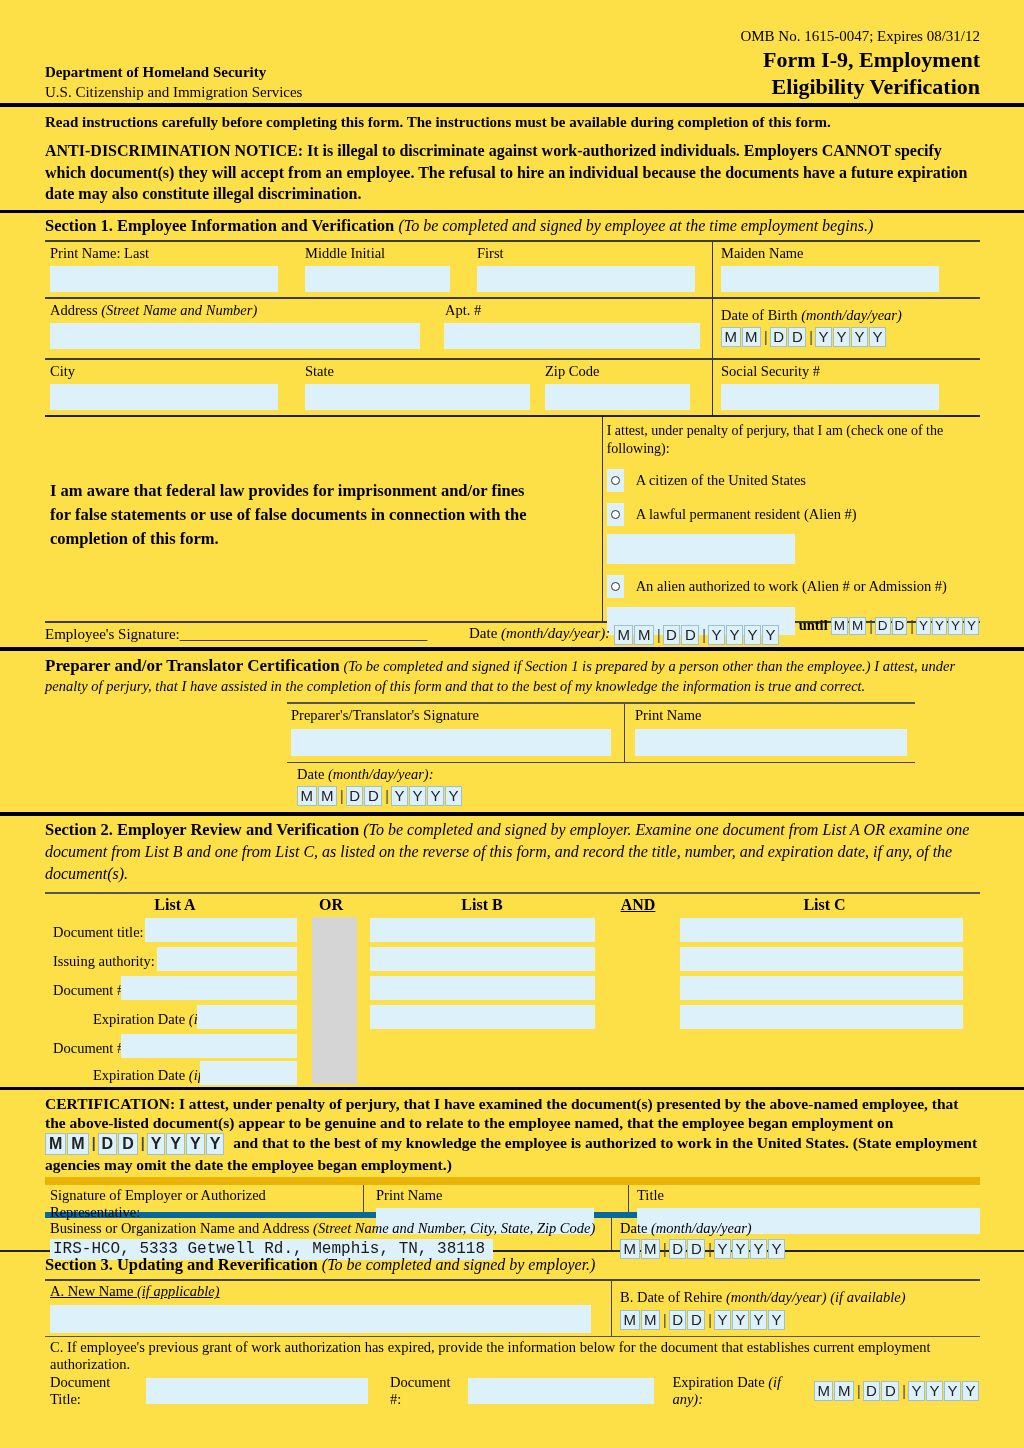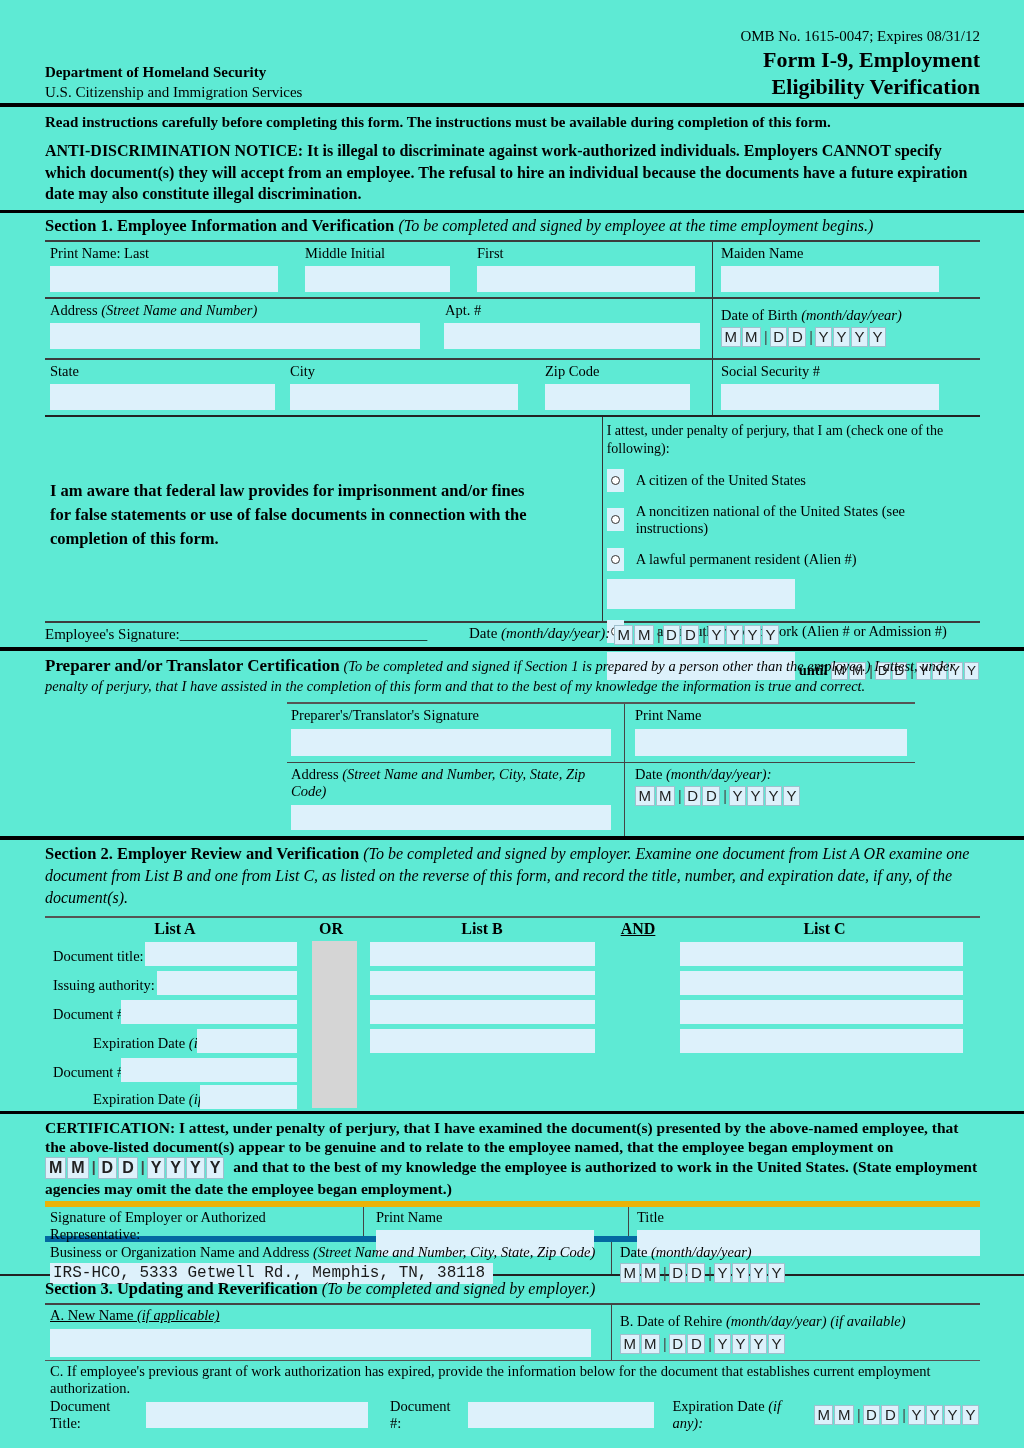--- a/index.html
+++ b/index.html
@@ -1,18 +1,18 @@
 <!DOCTYPE html>
 <html><head>
 <meta charset="utf-8">
 <style>
   * { margin:0; padding:0; box-sizing:border-box; }
   html,body { background:#fff; }
   .page {
-    width:1024px; height:1448px; background:#5eead4; position:relative;
+    width:1024px; height:1448px; background:#fde047; position:relative;
     font-family:"Liberation Serif", serif; color:#000; overflow:hidden;
   }
   .content { padding:0 44px 0 45px; }
   .ital { font-style:italic; }
   .bold { font-weight:bold; }
 
   
   .hdr { position:relative; height:103px; }
   .omb { position:absolute; top:28px; right:44px; font-size:15px; }
   .ftitle1 { position:absolute; top:47px; right:44px; font-size:22px; font-weight:bold; }
@@ -103,21 +103,21 @@
   .lists-hdr div { text-align:center; }
   .lh-a{width:260px;} .lh-or{width:52px;} .lh-b{width:250px;} .lh-and{width:62px; text-decoration:underline;} .lh-c{flex:1;}
   .doc-table { position:relative; height:170px; }
   .or-bar { position:absolute; left:267px; top:0; width:45px; height:167px; background:#d5d5d5; }
   .drow { position:absolute; height:24px; display:flex; align-items:center; font-size:14.5px; }
   .dfield { position:absolute; background:#ddf1fb; height:24px; }
 
   
   .cert { font-weight:bold; font-size:15.5px; line-height:19.5px; margin:4px 0 3px 0; }
   .cert .datebox { margin-right:4px; }
-  .emp2-sig { border-top:6px solid #eab308; display:flex; height:35px;gap:34px; }
+  .emp2-sig { border-top:8px solid #eab308; display:flex; height:35px;gap:34px; }
   .emp2-sig .ec1 { width:315px; padding:2px 0 0 5px; }
   .emp2-sig .ec2 { width:254px; border-left:1.5px solid #444; padding:2px 0 0 12px; }
   .emp2-sig .ec3 { flex:1; border-left:1.5px solid #444; padding:2px 0 0 8px; }
   .w-eprint{width:218px; height:26px; margin-top:4px;}
   .w-etitle{width:343px; height:26px; margin-top:4px;}
 
   
   .biz { border-top:6px solid #0369a1; display:flex; height:38px; }
   .biz .bc1 { width:566px; padding:2px 0 0 5px; }
   .biz .bc2 { flex:1; border-left:1.5px solid #444; padding:2px 0 0 8px; }
@@ -213,27 +213,27 @@
             <span class="db-sep">|</span>
             <span class="db-cell">Y</span>
             <span class="db-cell">Y</span>
             <span class="db-cell">Y</span>
             <span class="db-cell">Y</span>
           </span>
       </div>
     </div>
 
     <div class="row s1-city">
+      <div class="cell c1">
+        <div class="lab">City</div>
+        <span class="field w-city"></span>
+      </div>
       <div class="cell c2">
         <div class="lab">State</div>
         <span class="field w-state"></span>
-      </div>
-      <div class="cell c1">
-        <div class="lab">City</div>
-        <span class="field w-city"></span>
       </div>
       <div class="cell c3">
         <div class="lab">Zip Code</div>
         <span class="field w-zip"></span>
       </div>
       <div class="cell c4">
         <div class="lab">Social Security #</div>
         <span class="field w-ssn"></span>
       </div>
     </div>
@@ -243,26 +243,20 @@
       <div class="opts">
         <div class="intro">I attest, under penalty of perjury, that I am (check one of the following):</div>
 
         <div class="opt">
           <span class="radio-strip">
               <span class="radio"></span>
             </span>
           <span class="olab">A citizen of the United States</span>
         </div>
 
-        <div class="opt">
-          <span class="radio-strip">
-              <span class="radio"></span>
-            </span>
-          <span class="olab">A noncitizen national of the United States (see instructions)</span>
-        </div>
 
         <div class="opt">
           <span class="radio-strip">
               <span class="radio"></span>
             </span>
           <span class="olab">A lawful permanent resident (Alien #)</span>
         </div>
         <div class="blue-block"></div>
 
         <div class="opt">
@@ -322,27 +316,20 @@
         <div class="pc1">
           <div class="lab">Preparer's/Translator's Signature</div>
           <span class="field w-psig"></span>
         </div>
         <div class="pc2">
           <div class="lab">Print Name</div>
           <span class="field w-pname"></span>
         </div>
       </div>
       <div class="prep-row r2">
-        <div class="pc1">
-          <div class="lab">
-            <span>Address</span>
-            <span class="ital">(Street Name and Number, City, State, Zip Code)</span>
-          </div>
-          <span class="field w-paddr"></span>
-        </div>
         <div class="pc2">
           <div class="lab">
             <span>Date</span>
             <span class="ital">(month/day/year):</span>
           </div>
           <span class="datebox">
               <span class="db-cell">M</span>
               <span class="db-cell">M</span>
               <span class="db-sep">|</span>
               <span class="db-cell">D</span>

